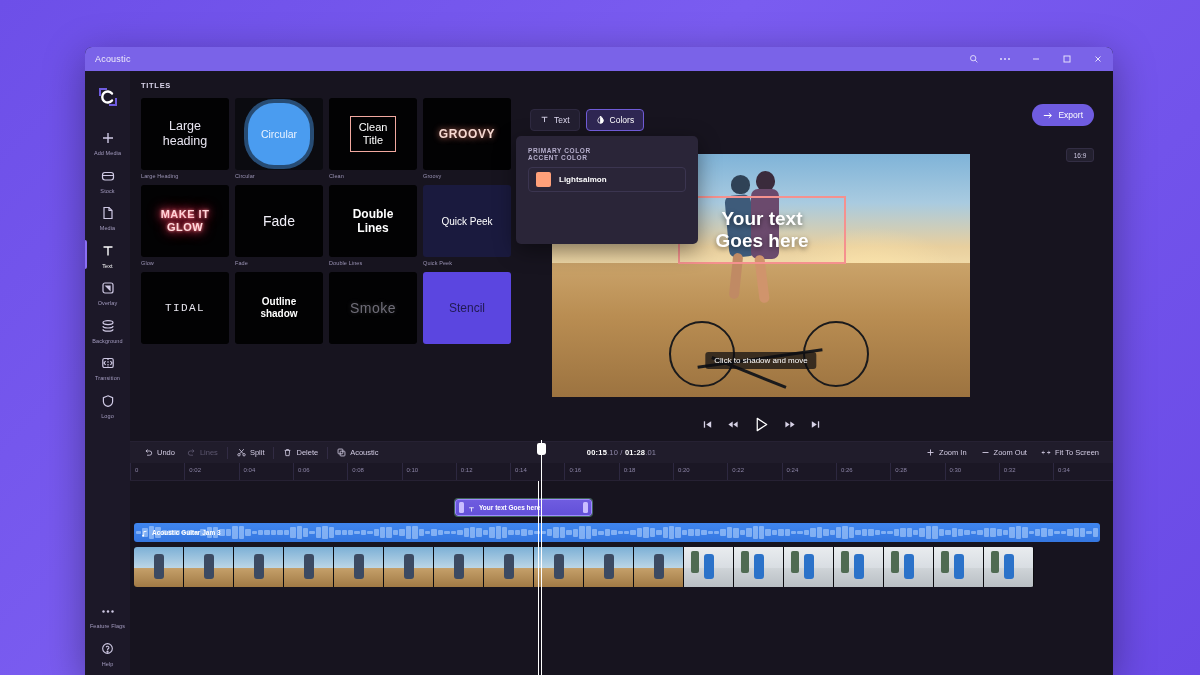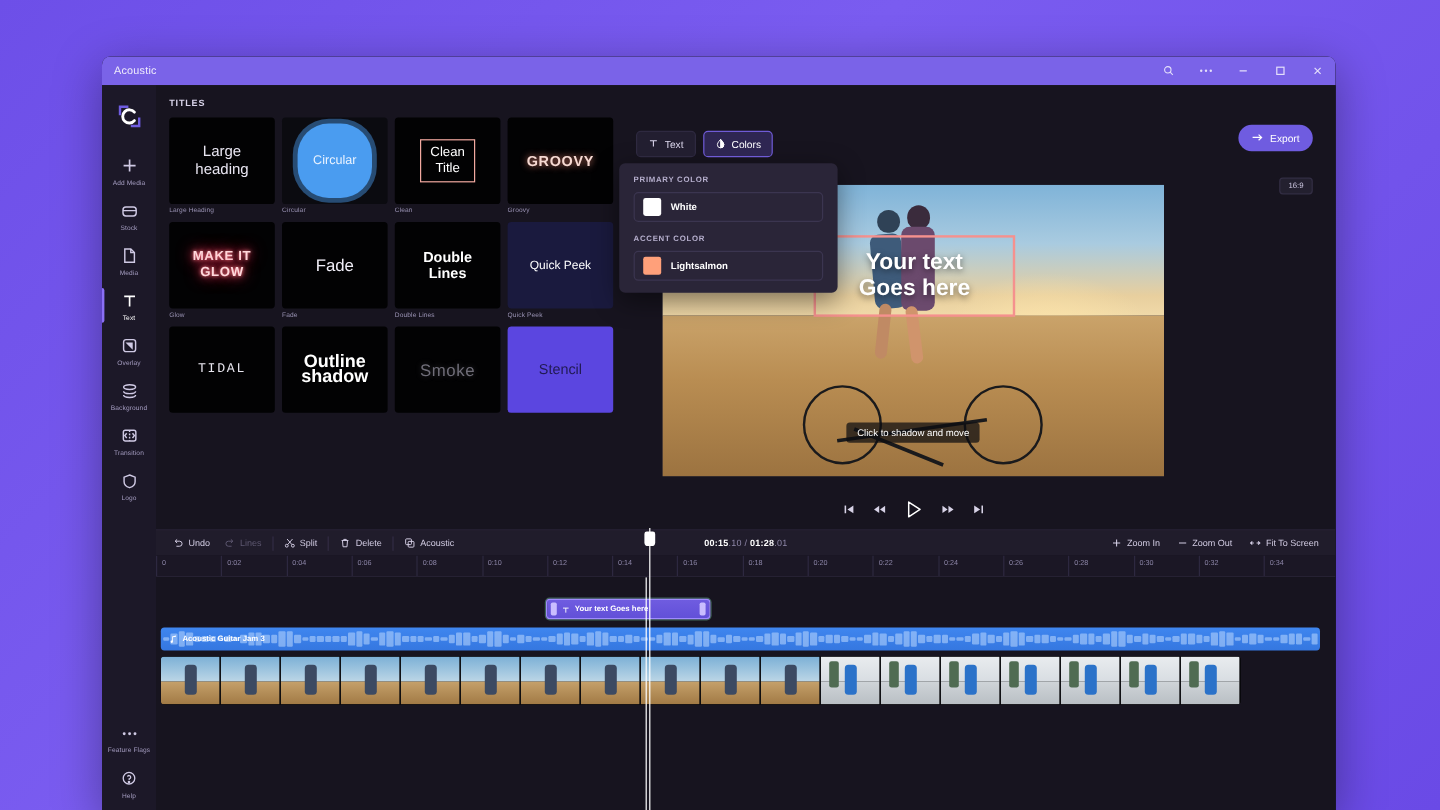--- a/index.html
+++ b/index.html
@@ -107,21 +107,21 @@
     letter-spacing: .5px;
     text-shadow: 0 0 3px #ff7a8a, 0 0 8px #ff4f6b, 0 0 14px #ff2f55;
   }
   .t-fade { color: #f0eef7; font-size: 14px; font-weight: 300; }
   .t-dl { text-align: center; font-weight: bold; }
   .t-dl .ln { width: 58px; height: 2px; background: #b07ae0; margin: 0 auto; }
   .t-dl .txt { color: #fff; font-size: 12px; line-height: 14px; padding: 4px 0; }
   .t-qp-wrap { background: #1a1a3e; }
   .t-qp { color: #fff; font-size: 10px; font-weight: 500; }
   .t-tidal { color: #e8e6ef; font-size: 11px; letter-spacing: 1.4px; font-family: Liberation Mono, monospace; }
-  .t-outline { color:#fff; font-size: 15px; font-weight:bold; text-align:center; line-height:12px;
+  .t-outline { color:#fff; font-size: 10px; font-weight:bold; text-align:center; line-height:12px;
     text-shadow: 1.5px 1.5px 0 rgba(0,0,0,.9); }
   .t-smoke { color: #6f6d78; font-size: 14px; font-weight: 300; letter-spacing: .5px;
     text-shadow: 0 0 5px rgba(200,200,210,.25); }
   .t-stencil-wrap { background: #5b46e0; }
   .t-stencil { color: #211a52; font-size: 12px; font-weight: 500; }
 
   
   .seg-toolbar {
     position: absolute; left: 400px; top: 38px; display: flex; gap: 6px; z-index: 30;
   }
@@ -555,24 +555,20 @@
                   <path d="M7 1.8 C7 1.8 11.2 6 11.2 8.6 A4.2 4.2 0 0 1 2.8 8.6 C2.8 6 7 1.8 7 1.8 Z"></path>
                   <path d="M7 1.8 C7 1.8 11.2 6 11.2 8.6 A4.2 4.2 0 0 1 7 12.8 Z" fill="currentColor"></path>
                 </svg>
             </span>
             <span>Colors</span>
           </div>
         </div>
 
         <div class="color-popover">
           <div class="cp-label">PRIMARY COLOR</div>
-          <div class="cp-row">
-            <span class="cp-sw" style="background:#ffffff"></span>
-            <span class="cp-name">White</span>
-          </div>
           <div class="cp-label">ACCENT COLOR</div>
           <div class="cp-row">
             <span class="cp-sw" style="background:#ffa07a"></span>
             <span class="cp-name">Lightsalmon</span>
           </div>
         </div>
 
         <div class="preview-pane">
 
           <div style="position:absolute;right:19px;top:33px;height:22px;padding:0 11px;border-radius:11px;background:#6f5ce0;display:flex;align-items:center;gap:5px;cursor:pointer;">

